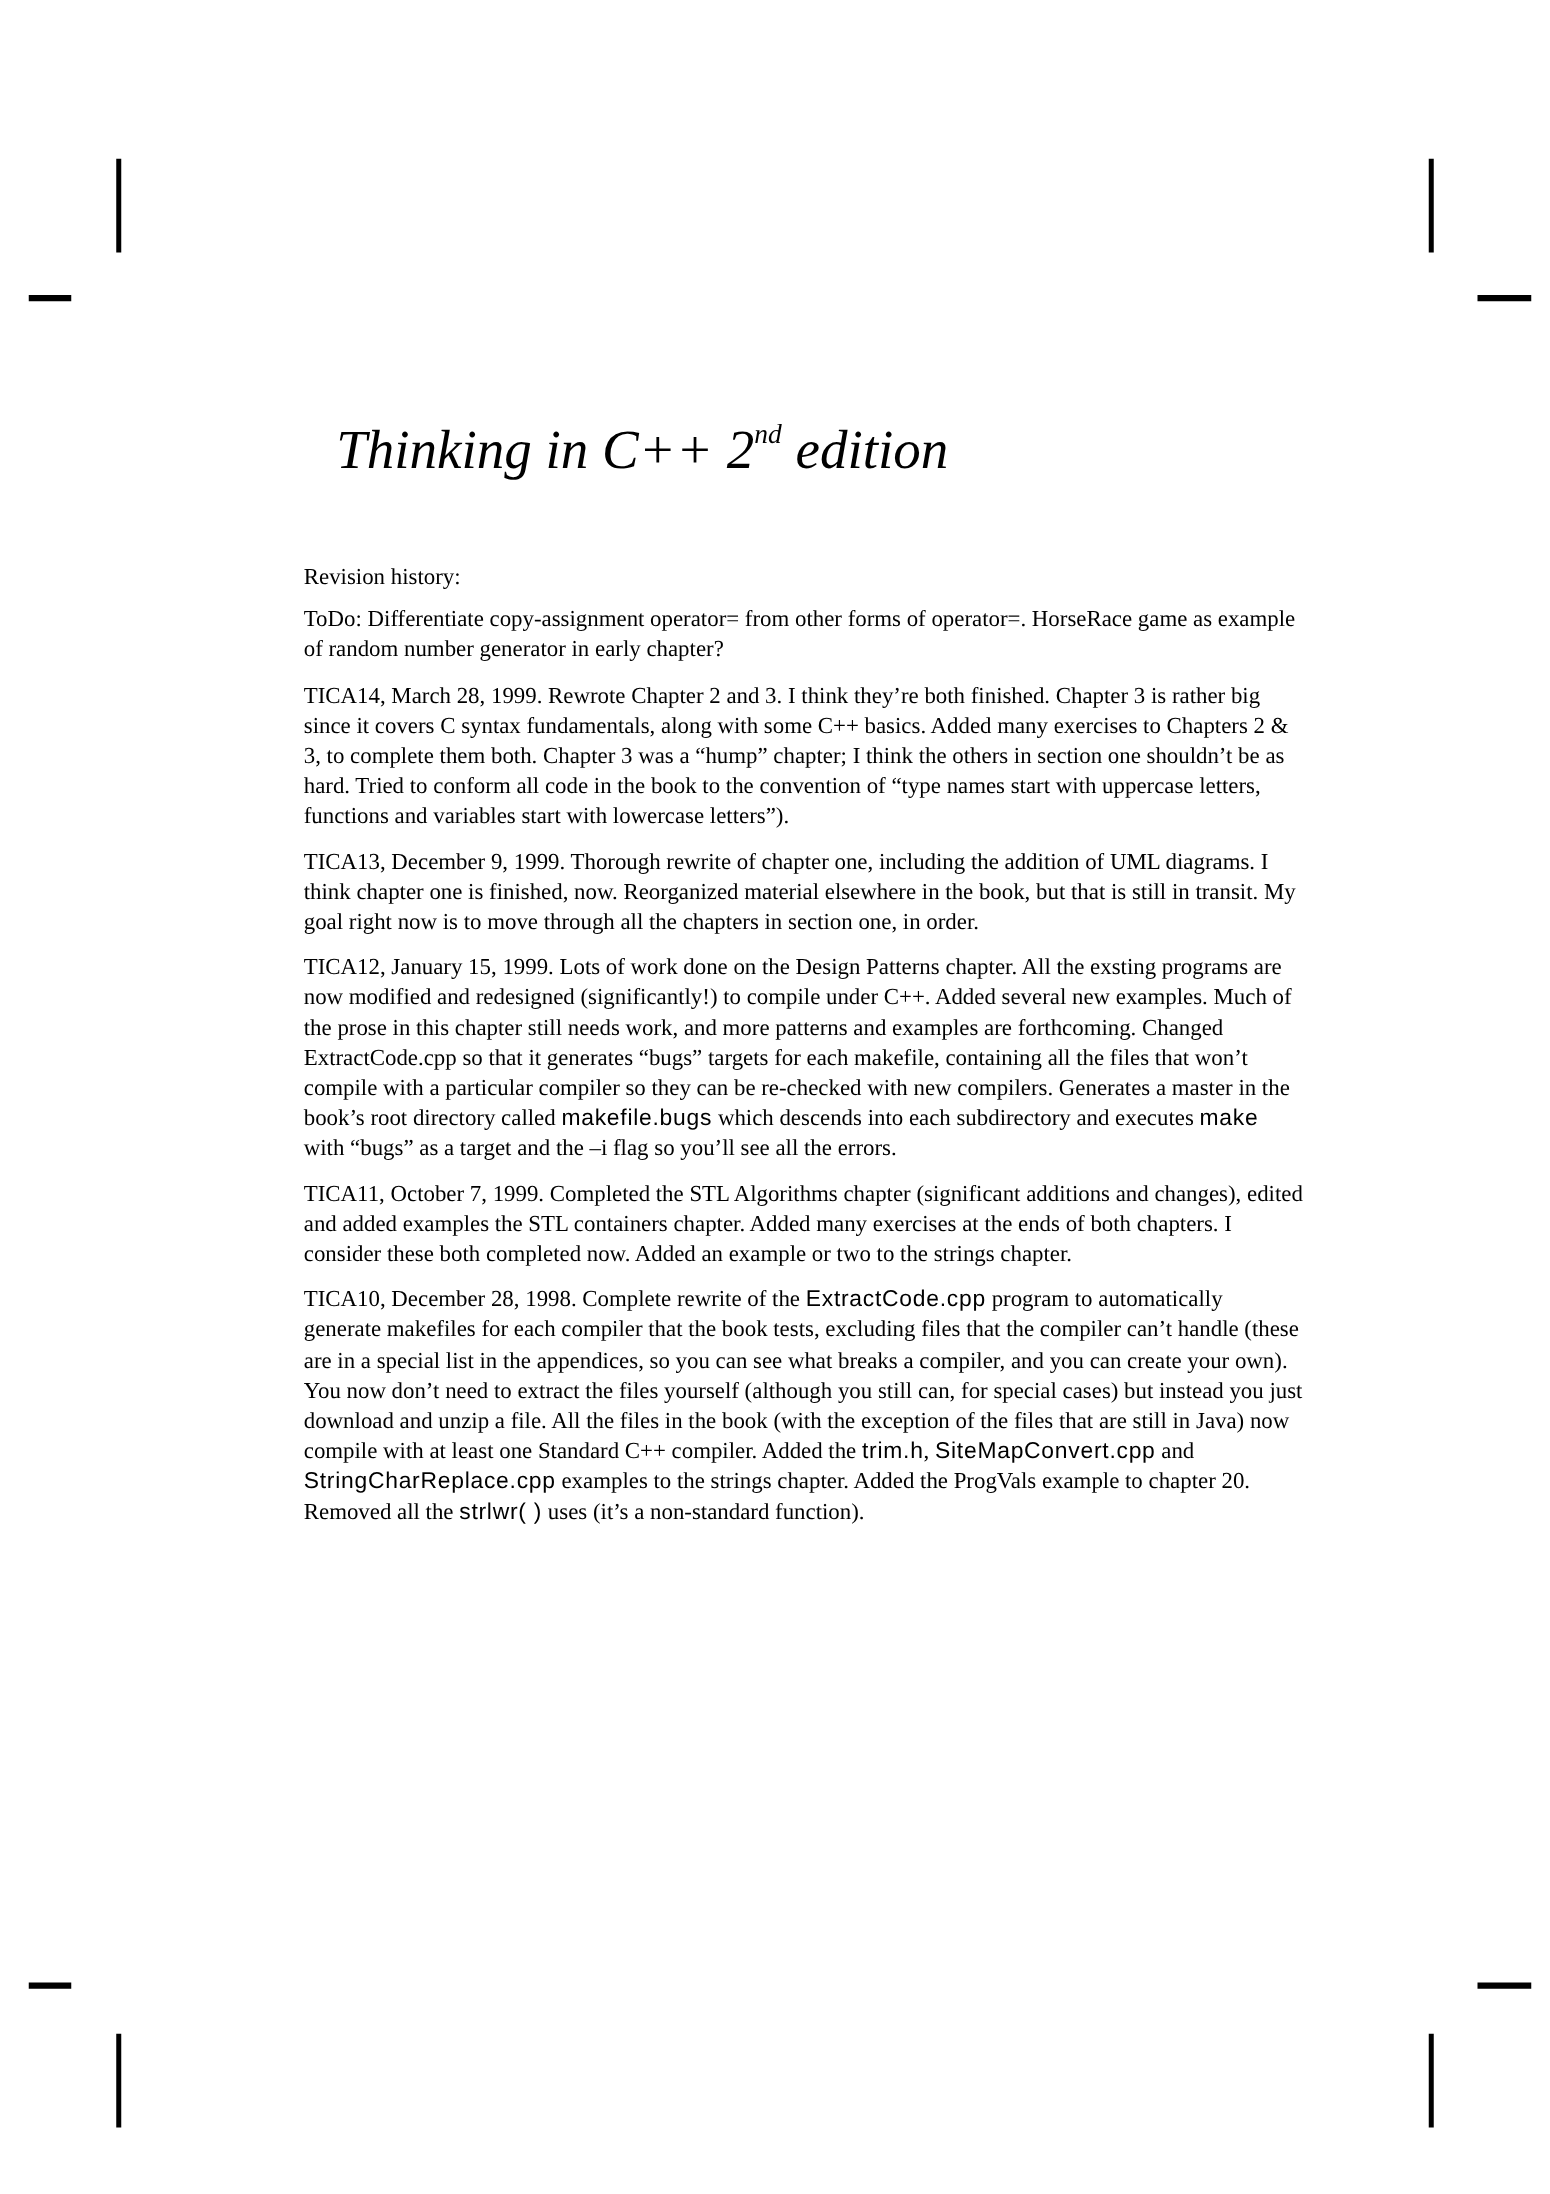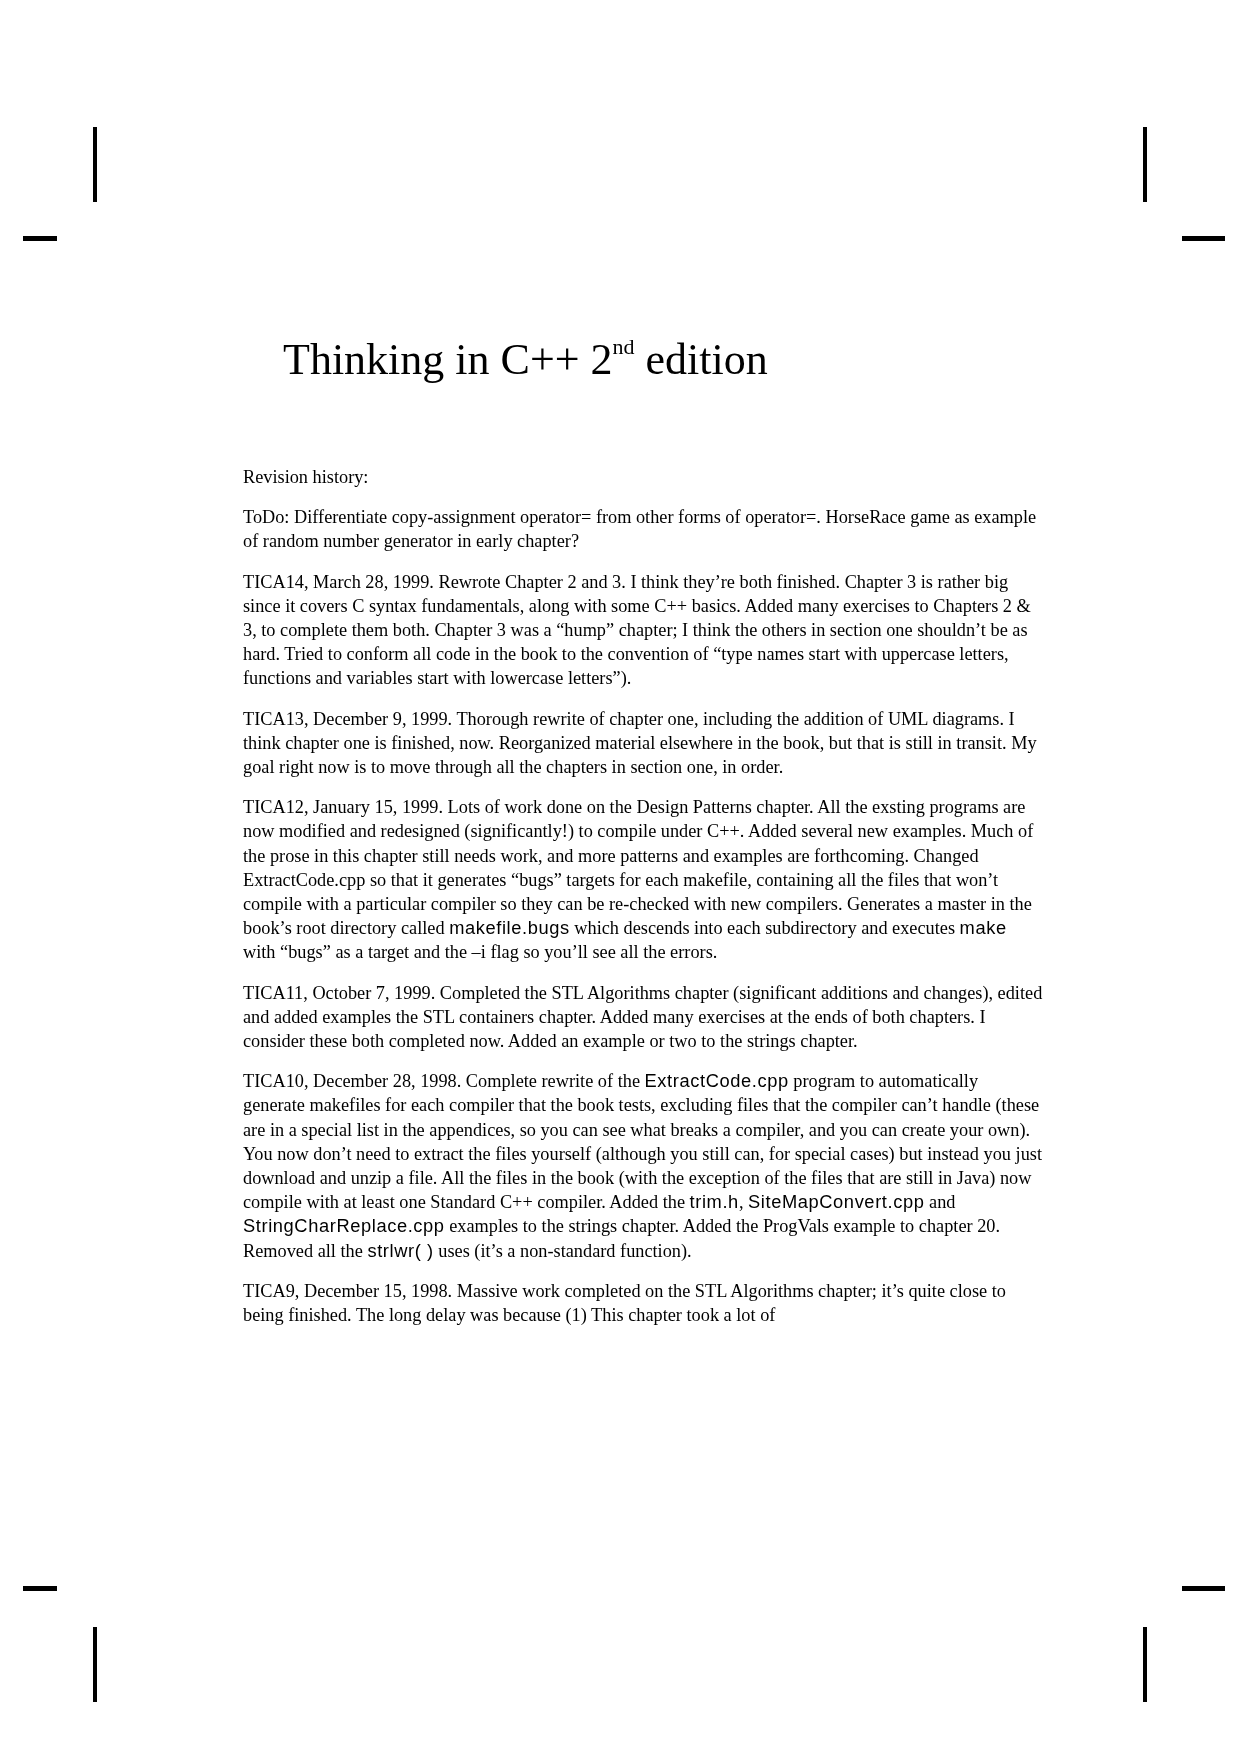--- a/index.html
+++ b/index.html
@@ -1,22 +1,22 @@
 <!DOCTYPE html>
 <html><head>
 <meta charset="utf-8">
 <style>
   html, body { margin: 0; padding: 0; background: #ffffff; }
   body { width: 1240px; height: 1755px; position: relative; overflow: hidden; color: #000;
          font-family: "Liberation Serif", "DejaVu Serif", serif; }
   .mark { position: absolute; background: #000; }
-  .title { position: absolute; left: 283px; top: 336px; font-size: 44px; line-height: 48px; white-space: nowrap; }
+  .title { position: absolute; left: 269px; top: 336px; font-size: 44px; line-height: 48px; white-space: nowrap; font-style: italic; }
   .title sup { font-size: 22px; vertical-align: 0; position: relative; top: -20px; }
   .content { position: absolute; left: 243px; top: 449px; width: 800px; font-size: 18.3px; line-height: 24.2px; }
-  .content p { margin: 16px 0 12px 0; }
+  .content p { margin: 0 0 12px 0; }
   .content p.first { margin-bottom: 10px; }
   .code { font-family: Liberation Sans, sans-serif; letter-spacing: 0.6px; }
 </style>
 </head>
 <body>
 
 <div class="mark" style="left:93px;top:127px;width:4px;height:75px;"></div>
 <div class="mark" style="left:23px;top:236px;width:34px;height:5px;"></div>
 <div class="mark" style="left:1143px;top:127px;width:4px;height:75px;"></div>
 <div class="mark" style="left:1182px;top:236px;width:43px;height:5px;"></div>
@@ -30,14 +30,13 @@
 </div>
 
 <div class="content">
   <p class="first">Revision history:</p>
   <p>ToDo: Differentiate copy-assignment operator= from other forms of operator=. HorseRace game as example of random number generator in early chapter?</p>
   <p>TICA14, March 28, 1999. Rewrote Chapter 2 and 3. I think they’re both finished. Chapter 3 is rather big since it covers C syntax fundamentals, along with some C++ basics. Added many exercises to Chapters 2 &amp; 3, to complete them both. Chapter 3 was a “hump” chapter; I think the others in section one shouldn’t be as hard. Tried to conform all code in the book to the convention of “type names start with uppercase letters, functions and variables start with lowercase letters”).</p>
   <p>TICA13, December 9, 1999. Thorough rewrite of chapter one, including the addition of UML diagrams. I think chapter one is finished, now. Reorganized material elsewhere in the book, but that is still in transit. My goal right now is to move through all the chapters in section one, in order.</p>
   <p><span>TICA12, January 15, 1999. Lots of work done on the Design Patterns chapter. All the exsting programs are now modified and redesigned (significantly!) to compile under C++. Added several new examples. Much of the prose in this chapter still needs work, and more patterns and examples are forthcoming. Changed ExtractCode.cpp so that it generates “bugs” targets for each makefile, containing all the files that won’t compile with a particular compiler so they can be re-checked with new compilers. Generates a master in the book’s root directory called </span><span class="code">makefile.bugs</span><span> which descends into each subdirectory and executes </span><span class="code">make</span><span> with “bugs” as a target and the –i flag so you’ll see all the errors.</span></p>
   <p>TICA11, October 7, 1999. Completed the STL Algorithms chapter (significant additions and changes), edited and added examples the STL containers chapter. Added many exercises at the ends of both chapters. I consider these both completed now. Added an example or two to the strings chapter.</p>
   <p><span>TICA10, December 28, 1998. Complete rewrite of the </span><span class="code">ExtractCode.cpp</span><span> program to automatically generate makefiles for each compiler that the book tests, excluding files that the compiler can’t handle (these are in a special list in the appendices, so you can see what breaks a compiler, and you can create your own). You now don’t need to extract the files yourself (although you still can, for special cases) but instead you just download and unzip a file. All the files in the book (with the exception of the files that are still in Java) now compile with at least one Standard C++ compiler. Added the </span><span class="code">trim.h</span><span>, </span><span class="code">SiteMapConvert.cpp</span><span> and </span><span class="code">StringCharReplace.cpp</span><span> examples to the strings chapter. Added the ProgVals example to chapter 20. Removed all the </span><span class="code">strlwr( )</span><span> uses (it’s a non-standard function).</span></p>
-  <p>TICA9, December 15, 1998. Massive work completed on the STL Algorithms chapter; it’s quite close to being finished. The long delay was because (1) This chapter took a lot of</p>
 </div>
 
 </body></html>

